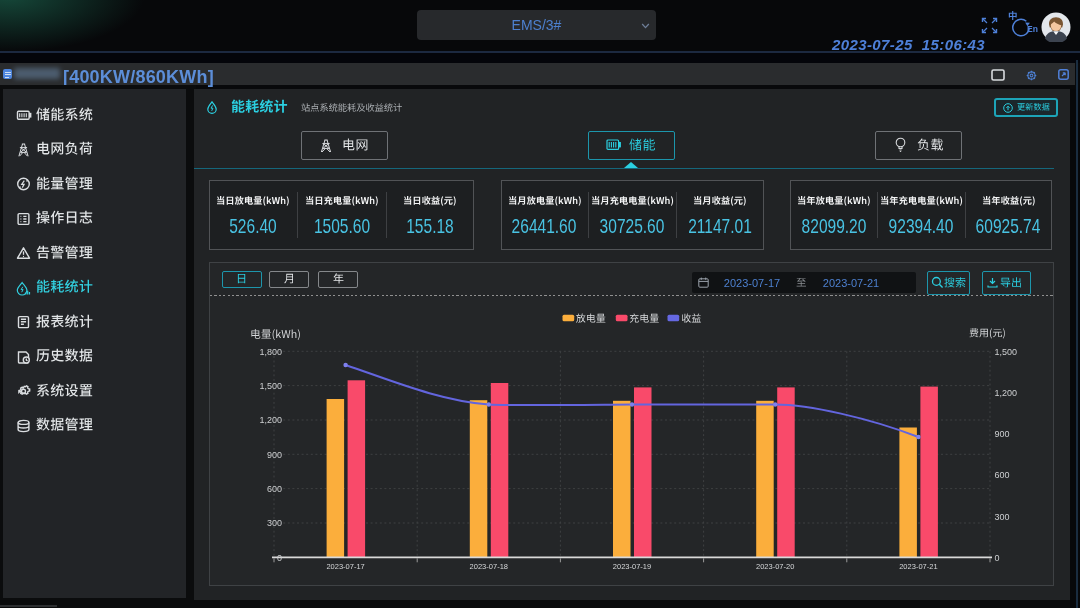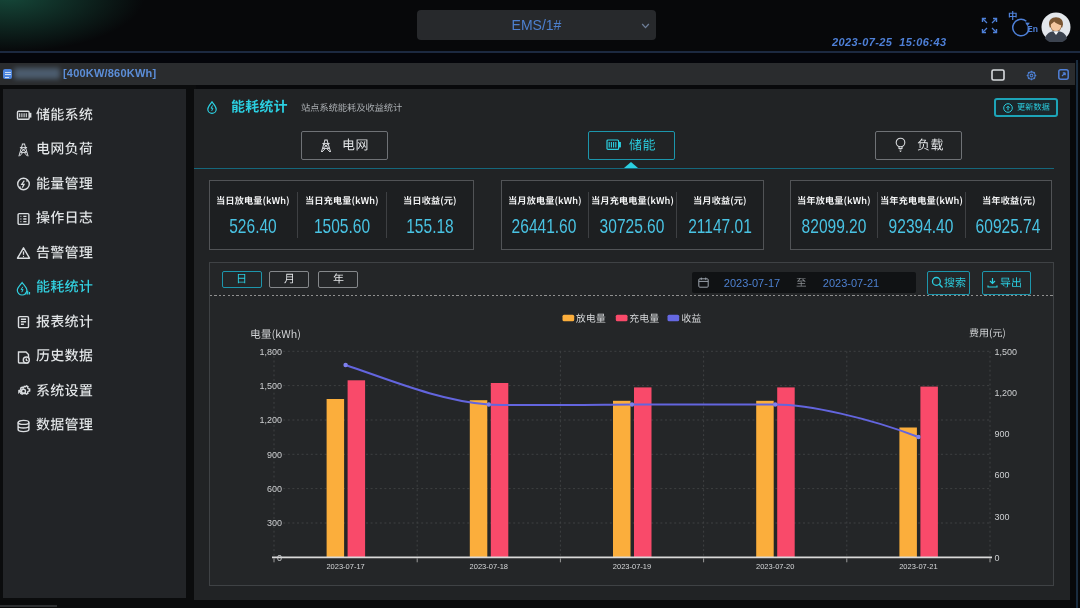--- a/index.html
+++ b/index.html
@@ -3,25 +3,25 @@
 *{margin:0;padding:0;box-sizing:border-box}
 html,body{width:1080px;height:608px;background:#08090b;font-family:"Liberation Sans",sans-serif;overflow:hidden}
 .abs{position:absolute}
 #page{position:relative;width:1080px;height:608px}
 </style></head><body>
 <div id="page">
 <div class="abs" style="left:0;top:0;width:1080px;height:51px;background:radial-gradient(ellipse 195px 80px at 8px -4px,rgba(36,135,104,.5),rgba(8,9,11,0) 70%),#07080a"></div>
 <div class="abs" style="left:0;top:51px;width:1080px;height:2px;background:#1c2940"></div>
 <div class="abs" style="left:0;top:53px;width:1080px;height:10px;background:#04050a"></div>
 <div class="abs" style="left:417px;top:10px;width:239px;height:30px;background:#27292c;border-radius:4px"></div>
-<div class="abs" style="left:417px;top:10px;width:239px;height:30px;line-height:30px;text-align:center;color:#4d80ce;font-size:14px">EMS/1#</div>
+<div class="abs" style="left:417px;top:10px;width:239px;height:30px;line-height:30px;text-align:center;color:#4d80ce;font-size:14px">EMS/3#</div>
 <svg class="abs" style="left:641px;top:23px" width="9" height="6" viewBox="0 0 9 6">
       <path d="M1.2 1 L4.5 4.6 L7.8 1" stroke="#6e7e98" stroke-width="1.3" fill="none"></path>
     </svg>
-<div class="abs" style="left:832px;top:36px;width:146px;height:16px;color:#4e80d8;font-size:11px;font-weight:bold;font-style:italic;letter-spacing:.4px;white-space:nowrap">2023-07-25&nbsp; 15:06:43</div>
+<div class="abs" style="left:832px;top:36px;width:146px;height:16px;color:#4e80d8;font-size:15px;font-weight:bold;font-style:italic;letter-spacing:.4px;white-space:nowrap">2023-07-25&nbsp; 15:06:43</div>
 <svg class="abs" style="left:981px;top:17px" width="17" height="17" viewBox="0 0 17 17">
 <g stroke="#4e80d8" stroke-width="1.4" fill="none">
         <path d="M1.5 5 V1.5 H5"></path>
         <path d="M12 1.5 H15.5 V5"></path>
         <path d="M15.5 12 V15.5 H12"></path>
         <path d="M5 15.5 H1.5 V12"></path>
 <path d="M2 2 L6 6 M15 2 L11 6 M15 15 L11 11 M2 15 L6 11" stroke-width="1.2"></path>
       </g>
     </svg>
 <svg class="abs" style="left:1005px;top:12px;overflow:visible" width="30" height="28" viewBox="0 0 30 28">
@@ -39,21 +39,21 @@
 <path d="M9.7 12.2 a5.3 5.3 0 0 1 10.6 0 l.2 1 c-2.6-.6-6-2-7.4-3.8 -1.2 1.4-2.4 2.2-3.6 2.8z" fill="#7a5633"></path>
 <path d="M4 26.5 c1-5.2 5.6-7.6 11-7.6 s10 2.4 11 7.6 a14.5 14.5 0 0 1 -22 0z" fill="#3c434f"></path>
 <path d="M12.2 19.3 h5.6 l-2.8 3.6z" fill="#f6f7f8"></path>
 </svg>
 <div class="abs" style="left:0;top:63px;width:1075px;height:22px;background:#2a2c2e"></div>
 <div class="abs" style="left:3px;top:69px;width:9px;height:10px;background:#4e86e0;border-radius:2px"></div>
 <div class="abs" style="left:4.5px;top:71.5px;width:6px;height:1.2px;background:#cfe0f5"></div>
 <div class="abs" style="left:4.5px;top:74px;width:6px;height:1.2px;background:#cfe0f5"></div>
 <div class="abs" style="left:4.5px;top:76.5px;width:4px;height:1.2px;background:#cfe0f5"></div>
 <div class="abs" style="left:14px;top:68px;width:46px;height:11px;background:#5a7189;filter:blur(2.6px);border-radius:2px;opacity:.7"></div>
-<div class="abs" style="left:63px;top:67px;color:#5c8ed8;font-size:11px;font-weight:bold;letter-spacing:.2px">[400KW/860KWh]</div>
+<div class="abs" style="left:63px;top:67px;color:#5c8ed8;font-size:18px;font-weight:bold;letter-spacing:.2px">[400KW/860KWh]</div>
 <svg class="abs" style="left:991px;top:69px" width="14" height="12" viewBox="0 0 14 12">
       <rect x="1" y="1" width="12" height="10" rx="1.5" fill="none" stroke="#d8dbde" stroke-width="1.6"></rect>
     </svg>
 <svg class="abs" style="left:1026px;top:70px" width="11" height="11" viewBox="0 0 24 24">
 <circle cx="12" cy="12" r="8" fill="none" stroke="#4d7fd0" stroke-width="2.6"></circle>
 <circle cx="12" cy="12" r="3" fill="none" stroke="#4d7fd0" stroke-width="2.2"></circle>
 <g stroke="#4d7fd0" stroke-width="2.6">
         <path d="M12 1.5 v4 M12 18.5 v4 M1.5 12 h4 M18.5 12 h4 M4.6 4.6 l2.8 2.8 M16.6 16.6 l2.8 2.8 M19.4 4.6 l-2.8 2.8 M7.4 16.6 l-2.8 2.8"></path>
       </g>
     </svg>

